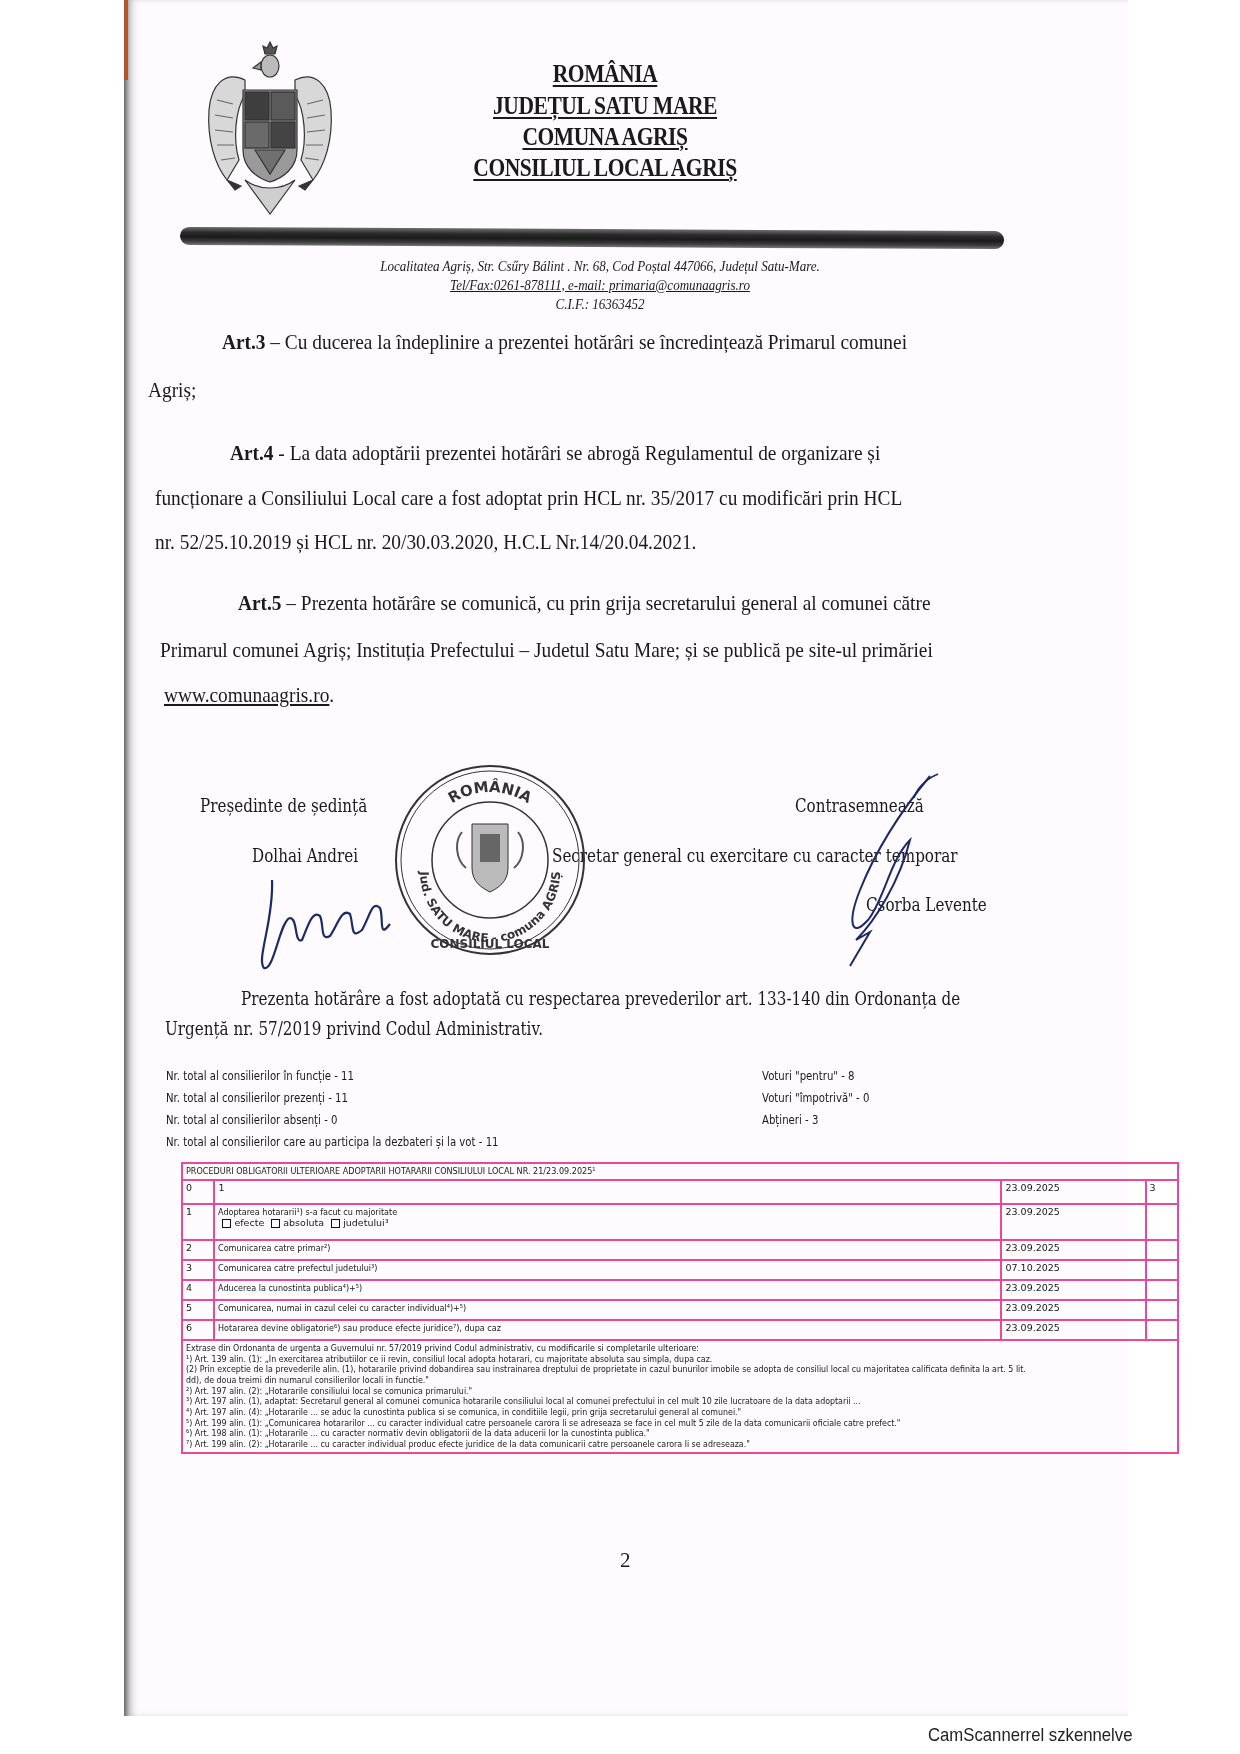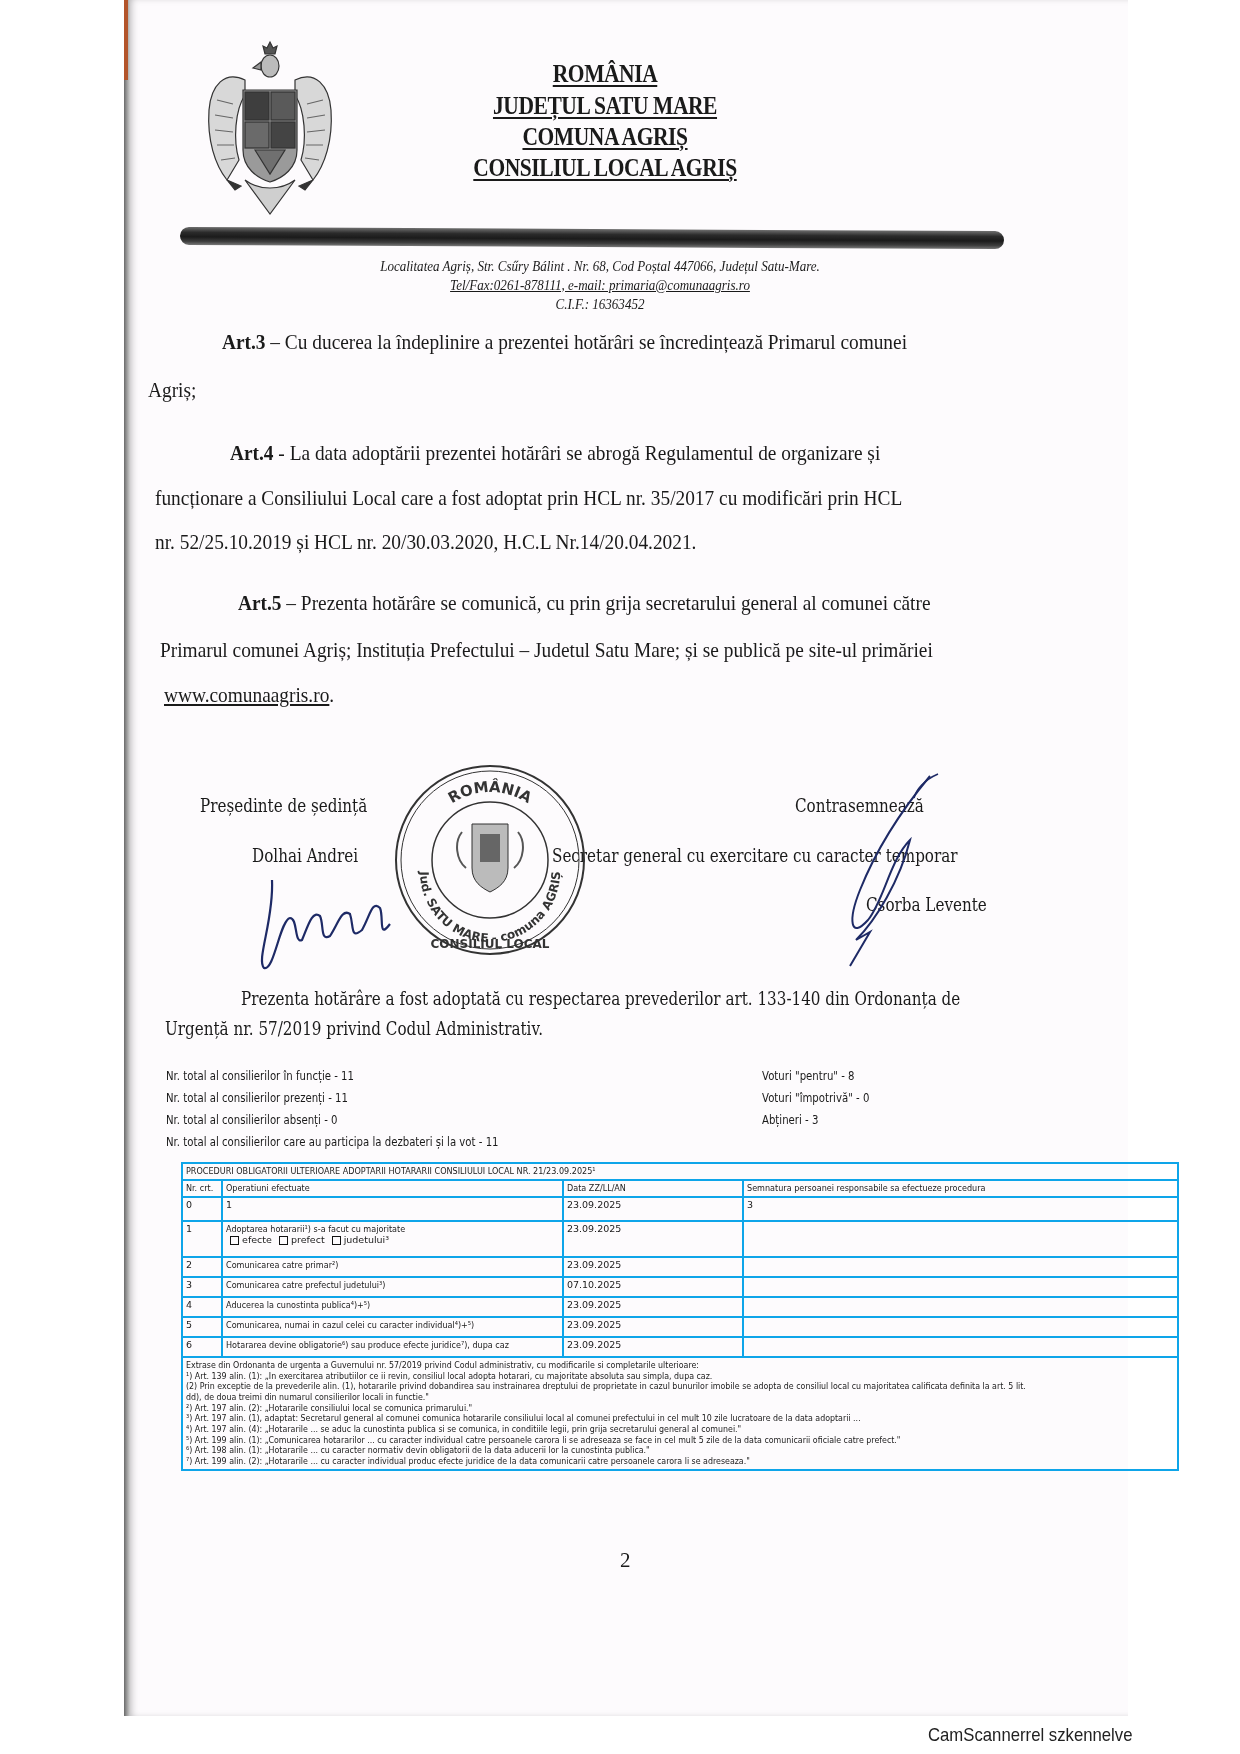--- a/index.html
+++ b/index.html
@@ -12,21 +12,21 @@
   .title-line{position:absolute;left:450px;width:310px;text-align:center;font-family:"Liberation Serif",serif;font-weight:bold;font-size:25px;letter-spacing:-0.5px;transform:scaleX(0.86);}
   .title-line span{text-decoration:underline;text-decoration-thickness:2px;text-underline-offset:3px;}
   .bar{position:absolute;left:180px;top:229px;width:824px;height:18px;border-radius:9px;background:linear-gradient(180deg,#6f6f6f 0%,#2b2b2b 30%,#1b1b1b 55%,#3d3d3d 80%,#777 100%);transform:rotate(0.3deg);}
   .addr{position:absolute;left:280px;width:640px;text-align:center;font-family:"Liberation Serif",serif;font-style:italic;font-size:14.5px;transform:scaleX(0.9);}
   .u{text-decoration:underline;}
   .body-text{font-family:"Liberation Serif",serif;font-size:21.5px;transform-origin:left center;transform:scaleX(0.9);}
   .sig-text{font-family:"DejaVu Serif",serif;font-size:18.5px;transform-origin:left center;transform:scaleX(0.82);}
   .small-text{font-family:"DejaVu Sans",sans-serif;font-size:13px;transform-origin:left center;transform:scaleX(0.78);}
   .stamp{position:absolute;left:392px;top:762px;width:196px;height:196px;}
   table.proc{position:absolute;left:181px;top:1162px;width:886px;border-collapse:collapse;font-family:"DejaVu Sans",sans-serif;font-size:9.5px;line-height:1.15;border:2.5px solid #111;}
-  table.proc td{border:2px solid #0ea5e9;padding:2px 3px;vertical-align:top;}
+  table.proc td{border:2px solid #ec4899;padding:2px 3px;vertical-align:top;}
   table.proc td.c0{width:26px;}
   table.proc td.c1{width:278px;}
   table.proc td.c2{width:172px;}
   .cond{display:inline-block;transform:scaleX(0.85);transform-origin:left center;white-space:nowrap;}
   .notes td{font-size:9.3px;}
   .notes div{white-space:nowrap;}
   .page-num{position:absolute;left:620px;top:1548px;font-family:"Liberation Serif",serif;font-size:21px;}
   .bottom-band{position:absolute;left:0;top:1716px;width:1240px;height:38px;background:#ffffff;}
   .camscanner{position:absolute;left:928px;top:1724px;font-family:"Liberation Sans",sans-serif;font-size:19px;color:#222;transform:scaleX(0.88);transform-origin:left center;}
   .checkbox{display:inline-block;width:7px;height:7px;border:1px solid #111;margin:0 3px 0 4px;vertical-align:middle;}
@@ -119,38 +119,32 @@
 <div class="abs small-text" style="left:166px;top:1134px;">Nr. total al consilierilor care au participa la dezbateri și la vot - 11</div>
 <div class="abs small-text" style="left:762px;top:1068px;">Voturi "pentru" - 8</div>
 <div class="abs small-text" style="left:762px;top:1090px;">Voturi "împotrivă" - 0</div>
 <div class="abs small-text" style="left:762px;top:1112px;">Abțineri - 3</div>
 
 <table class="proc">
   <tbody>
       <tr>
     <td colspan="4"><span class="cond">PROCEDURI OBLIGATORII ULTERIOARE ADOPTARII HOTARARII CONSILIULUI LOCAL NR. 21/23.09.2025¹</span></td>
   </tr>
-  <tr>
-    <td class="c0"><span class="cond">Nr. crt.</span></td>
-    <td class="c1"><span class="cond">Operatiuni efectuate</span></td>
-    <td class="c2"><span class="cond">Data ZZ/LL/AN</span></td>
-    <td><span class="cond">Semnatura persoanei responsabile sa efectueze procedura</span></td>
-  </tr>
   <tr style="height:24px;">
     <td>0</td>
     <td>1</td>
     <td>23.09.2025</td>
     <td>3</td>
   </tr>
   <tr style="height:36px;">
     <td>1</td>
     <td>
       <div class="cond">Adoptarea hotararii¹) s-a facut cu majoritate</div><br>
       <span class="checkbox"></span><span>efecte</span>
-      <span class="checkbox"></span><span>prefect</span>
+      <span class="checkbox"></span><span>absoluta</span>
       <span class="checkbox"></span><span>judetului³</span>
     </td>
     <td>23.09.2025</td>
     <td></td>
   </tr>
   <tr style="height:20px;">
     <td>2</td>
     <td><span class="cond">Comunicarea catre primar²)</span></td>
     <td>23.09.2025</td>
     <td></td>

